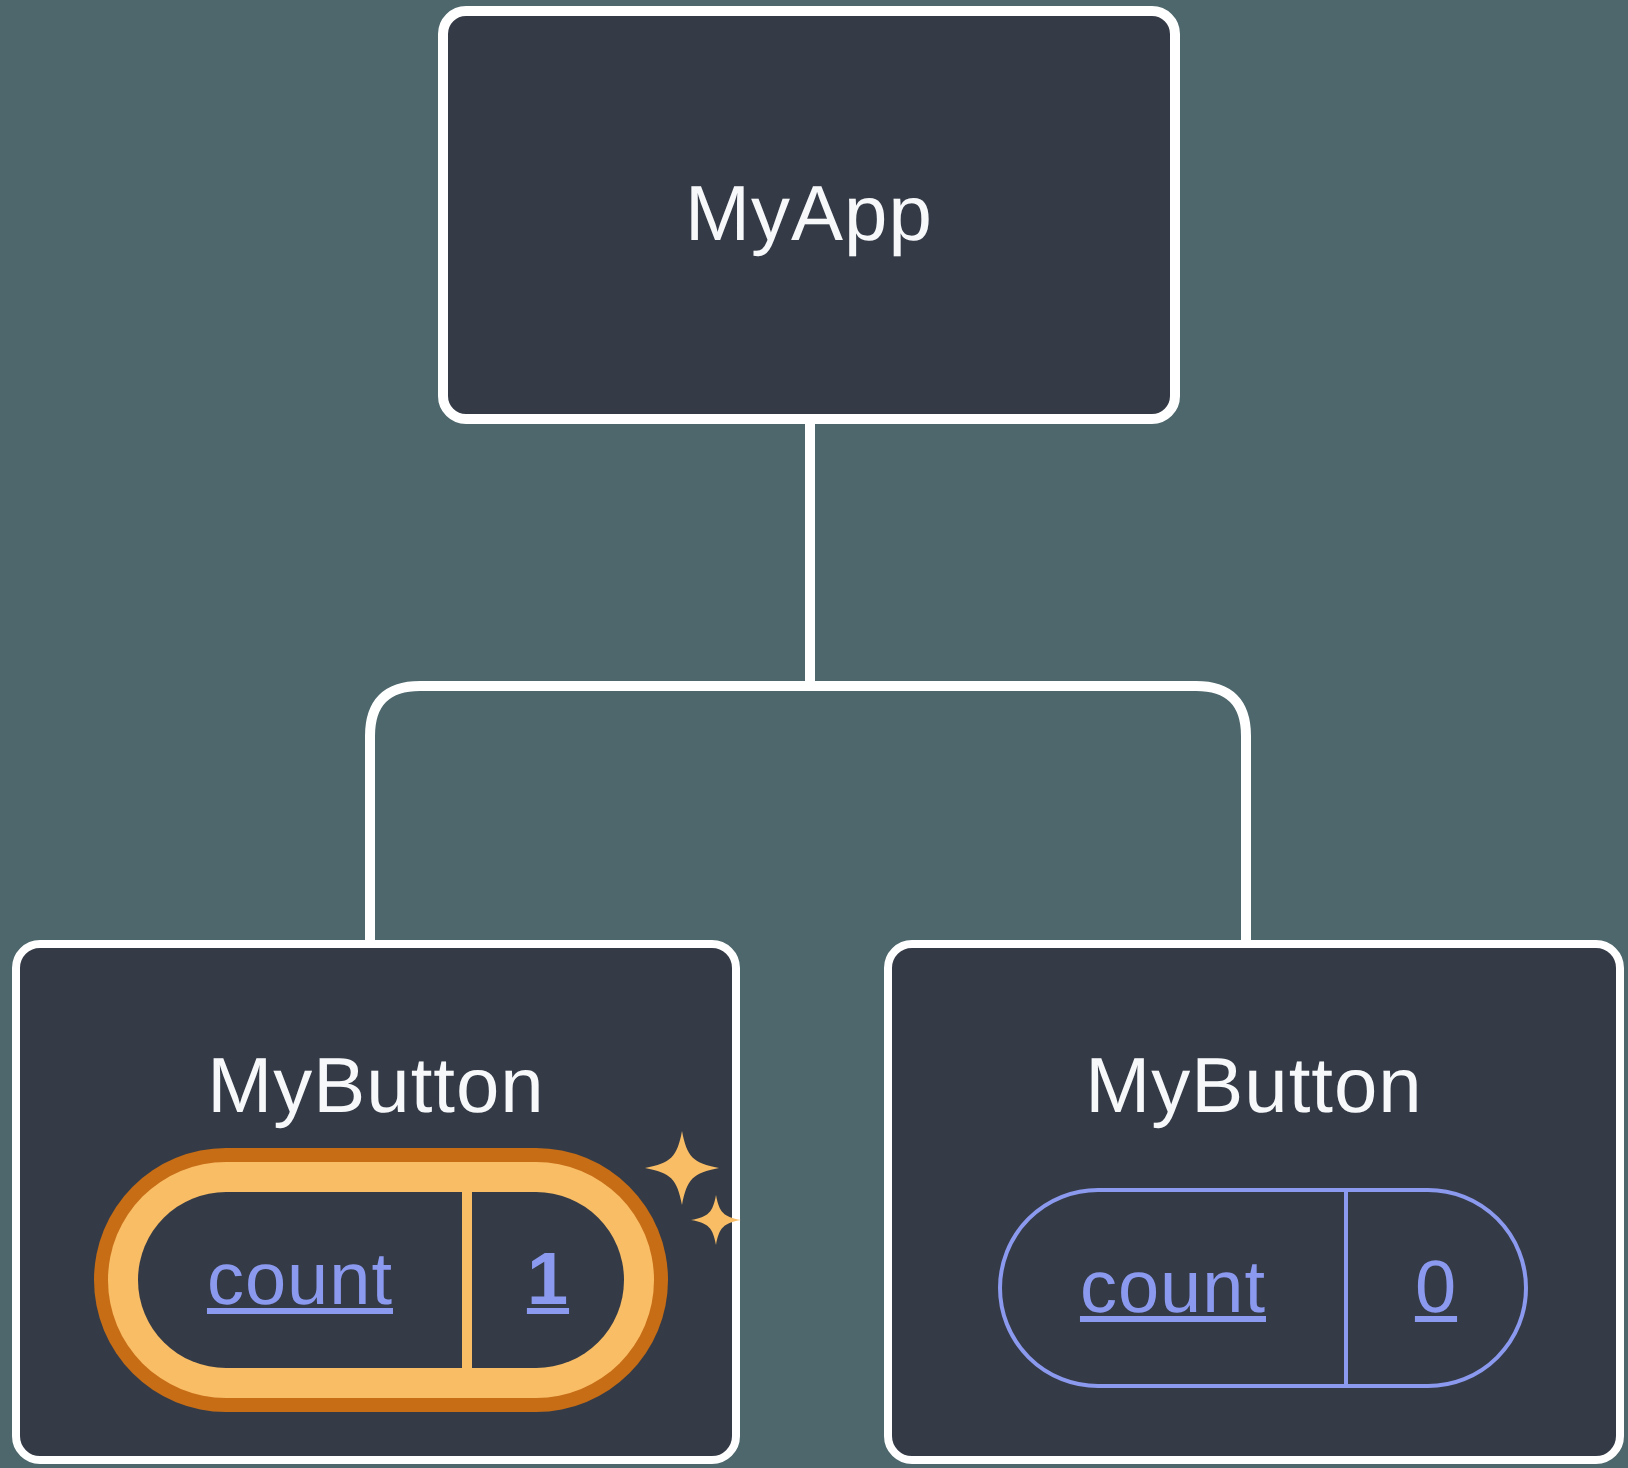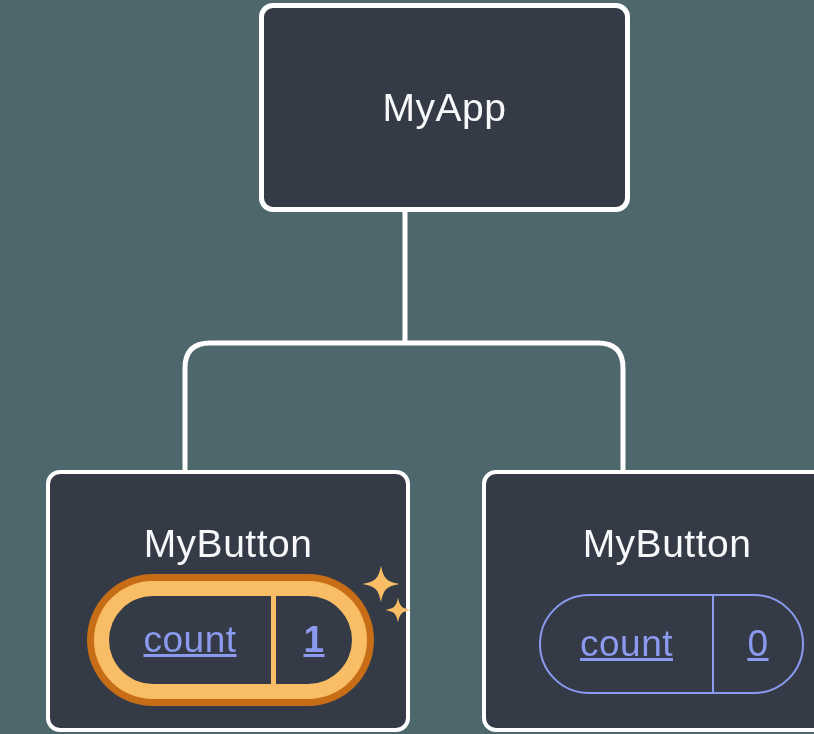--- a/index.html
+++ b/index.html
@@ -22,21 +22,20 @@
     overflow: hidden;
   }
   .connectors { position: absolute; inset: 0; width: 814px; height: 734px; }
   .connectors path { stroke: var(--box-border); stroke-width: 5; fill: none; }
 
   .node {
     position: absolute;
     background: var(--box-fill);
     border: 4px solid var(--box-border);
     border-radius: 14px;
-    margin-left: 40px;
   }
   .node-root {
     left: 219px; top: 3px; width: 371px; height: 209px;
     border-width: 5px;
     display: flex; align-items: center; justify-content: center;
   }
   .node-left  { left: 6px;   top: 470px; width: 364px; height: 262px; }
   .node-right { left: 442px; top: 470px; width: 370px; height: 262px; }
 
   .node-title {

